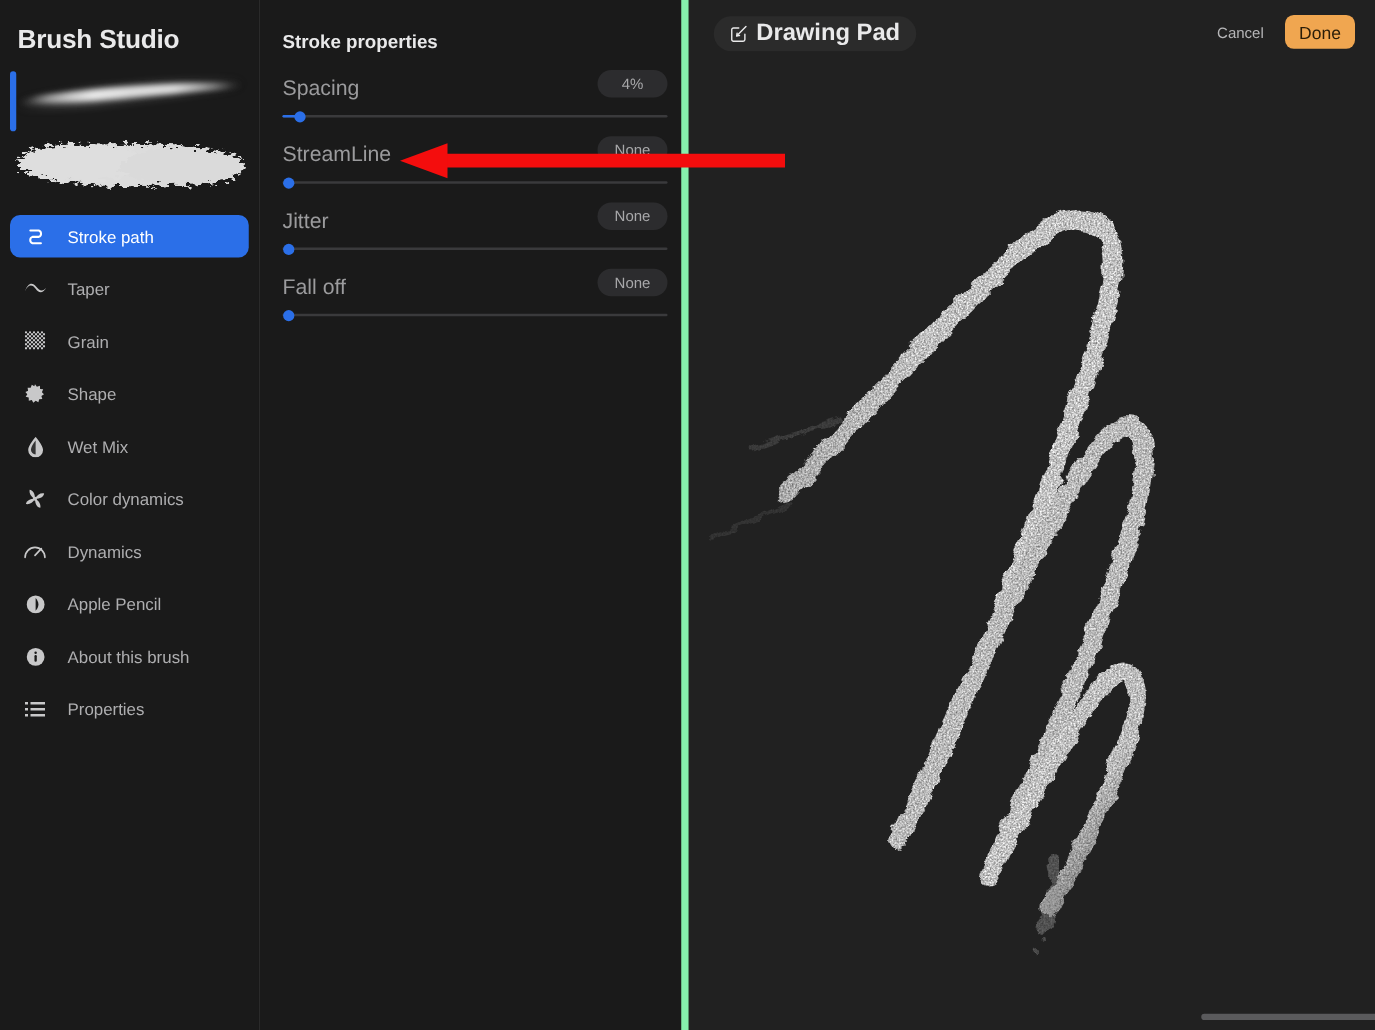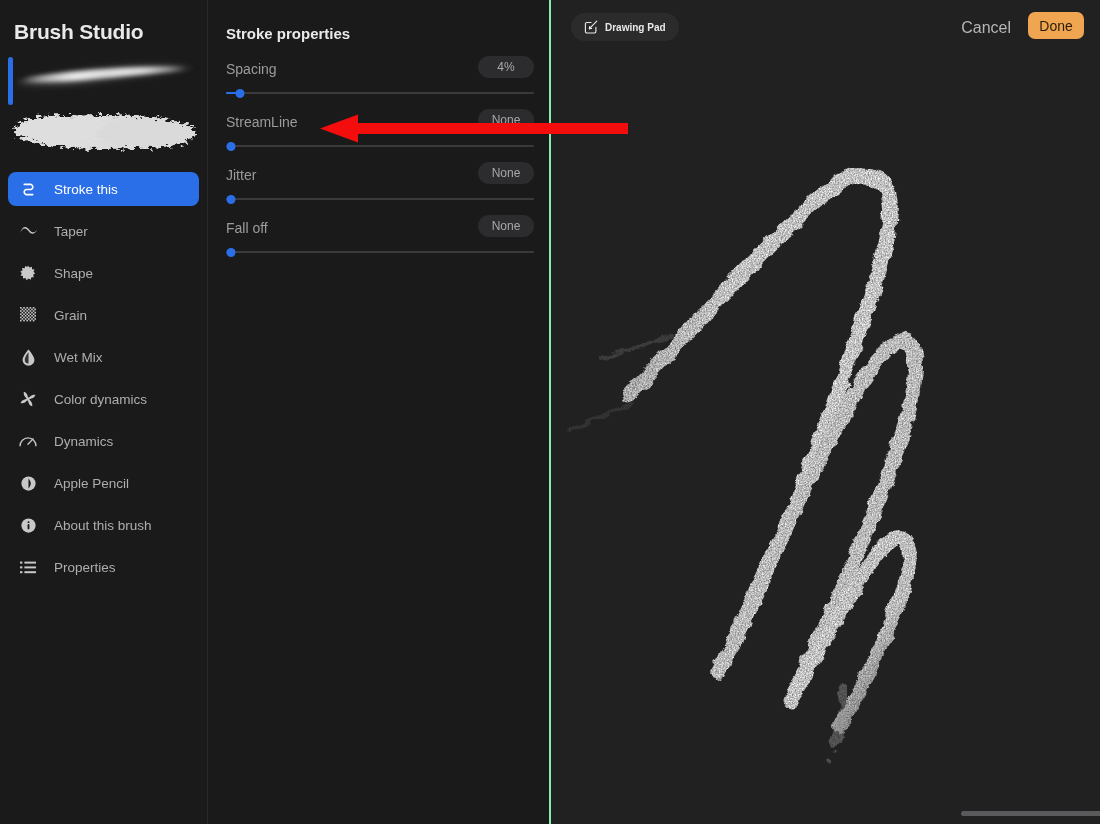--- a/index.html
+++ b/index.html
@@ -100,39 +100,39 @@
   .nav-item.selected .nav-label { color: #ffffff; }
 
   
   .panel {
     position: relative;
     width: 344px;
     flex: 0 0 344px;
     height: 824px;
     background: #1a1a1a;
     border-left: 1px solid #2a2a2a;
-    border-right: 2px solid #86efac;
+    border-right: 6px solid #86efac;
   }
   .panel-title {
     position: absolute;
     left: 18px;
     top: 25px;
     font-size: 15px;
     font-weight: bold;
     color: #e9e9ea;
   }
 
   .rows { position: absolute; left: 18px; top: 55px; width: 308px; }
 
   .srow { position: relative; height: 53px; }
   .srow-label {
     position: absolute;
     left: 0;
     top: 6px;
-    font-size: 14px;
+    font-size: 17px;
     color: #9b9b9d;
   }
   .srow-pill {
     position: absolute;
     right: 0;
     top: 1px;
     min-width: 56px;
     height: 22px;
     border-radius: 11px;
     background: #2c2c2e;
@@ -191,31 +191,31 @@
     left: 20px;
     top: 13px;
     height: 28px;
     display: flex;
     align-items: center;
     gap: 7px;
     padding: 0 13px;
     border-radius: 14px;
     background: #2b2b2b;
     color: #e9e9ea;
-    font-size: 10px;
+    font-size: 19px;
     font-weight: bold;
     cursor: pointer;
   }
   .drawing-pad-btn svg { display: block; }
 
   .cancel-btn {
     position: absolute;
     right: 89px;
     top: 19px;
-    font-size: 16px;
+    font-size: 12px;
     color: #b6b6b8;
     cursor: pointer;
   }
   .done-btn {
     position: absolute;
     right: 16px;
     top: 12px;
     width: 56px;
     height: 27px;
     border-radius: 7px;
@@ -314,43 +314,31 @@
     </div>
 
     <div class="nav">
 
       <div class="nav-item selected">
         <span class="nav-icon">
           <svg width="17" height="17" viewBox="0 0 20 20" fill="none" stroke="currentColor" stroke-width="1.9" stroke-linecap="round" stroke-linejoin="round">
             <path d="M5 4 H13 a3.2 3.2 0 0 1 0 6 H7 a3.2 3.2 0 0 0 0 6 H15"></path>
           </svg>
         </span>
-        <span class="nav-label">Stroke this</span>
+        <span class="nav-label">Stroke path</span>
       </div>
 
       <div class="nav-item">
         <span class="nav-icon">
           <svg width="19" height="13" viewBox="0 0 22 12">
             <path d="M1 8 C 4 1, 8 1, 11 5.5 C 14 10, 18 10, 21 4
                      C 18 8, 15 8, 11.6 3.6 C 8 -1, 4 -0.4, 1 8 Z" fill="currentColor"></path>
           </svg>
         </span>
         <span class="nav-label">Taper</span>
-      </div>
-
-      <div class="nav-item">
-        <span class="nav-icon">
-          <svg width="16" height="16" viewBox="0 0 20 20">
-            <path fill="currentColor" d="M10 0.6 11.9 3.1 14.9 2.1 15.1 5.2 18.2 5.6 16.9 8.4
-                     19 10.6 16.4 12.3 17.3 15.3 14.2 15.4 13.4 18.4 10.7 16.9 8.3 19 6.8 16.3
-                     3.8 16.9 3.7 13.8 0.7 13.1 2.3 10.4 0.4 8.2 3.1 6.9 2.6 3.9 5.7 4 6.8 1.1
-                     9.3 2.6 Z"></path>
-          </svg>
-        </span>
-        <span class="nav-label">Shape</span>
       </div>
 
       <div class="nav-item">
         <span class="nav-icon">
           <svg width="16" height="16" viewBox="0 0 16 16">
             <g fill="currentColor">
               <rect x="0" y="0" width="1.6" height="1.6"></rect>
                 <rect x="3.2" y="0" width="1.6" height="1.6"></rect>
               <rect x="6.4" y="0" width="1.6" height="1.6"></rect>
                 <rect x="9.6" y="0" width="1.6" height="1.6"></rect>
@@ -394,20 +382,32 @@
                 <rect x="3.2" y="12.8" width="1.6" height="1.6"></rect>
               <rect x="6.4" y="12.8" width="1.6" height="1.6"></rect>
                 <rect x="9.6" y="12.8" width="1.6" height="1.6"></rect>
               <rect x="12.8" y="12.8" width="1.6" height="1.6"></rect>
             </g>
           </svg>
         </span>
         <span class="nav-label">Grain</span>
       </div>
 
+      <div class="nav-item">
+        <span class="nav-icon">
+          <svg width="16" height="16" viewBox="0 0 20 20">
+            <path fill="currentColor" d="M10 0.6 11.9 3.1 14.9 2.1 15.1 5.2 18.2 5.6 16.9 8.4
+                     19 10.6 16.4 12.3 17.3 15.3 14.2 15.4 13.4 18.4 10.7 16.9 8.3 19 6.8 16.3
+                     3.8 16.9 3.7 13.8 0.7 13.1 2.3 10.4 0.4 8.2 3.1 6.9 2.6 3.9 5.7 4 6.8 1.1
+                     9.3 2.6 Z"></path>
+          </svg>
+        </span>
+        <span class="nav-label">Shape</span>
+      </div>
+
 
       <div class="nav-item">
         <span class="nav-icon">
           <svg width="13" height="17" viewBox="0 0 14 18">
             <path fill="currentColor" d="M7 0.5 C 7 0.5, 13.4 7.6, 13.4 11.6 A 6.4 6.4 0 0 1 0.6 11.6 C 0.6 7.6, 7 0.5, 7 0.5 Z"></path>
             <path fill="#1a1a1a" opacity="0.85" d="M7 3.4 C 7 3.4, 3 8.1, 3 11.5 A 4 4 0 0 0 7 15.5 Z"></path>
           </svg>
         </span>
         <span class="nav-label">Wet Mix</span>
       </div>

